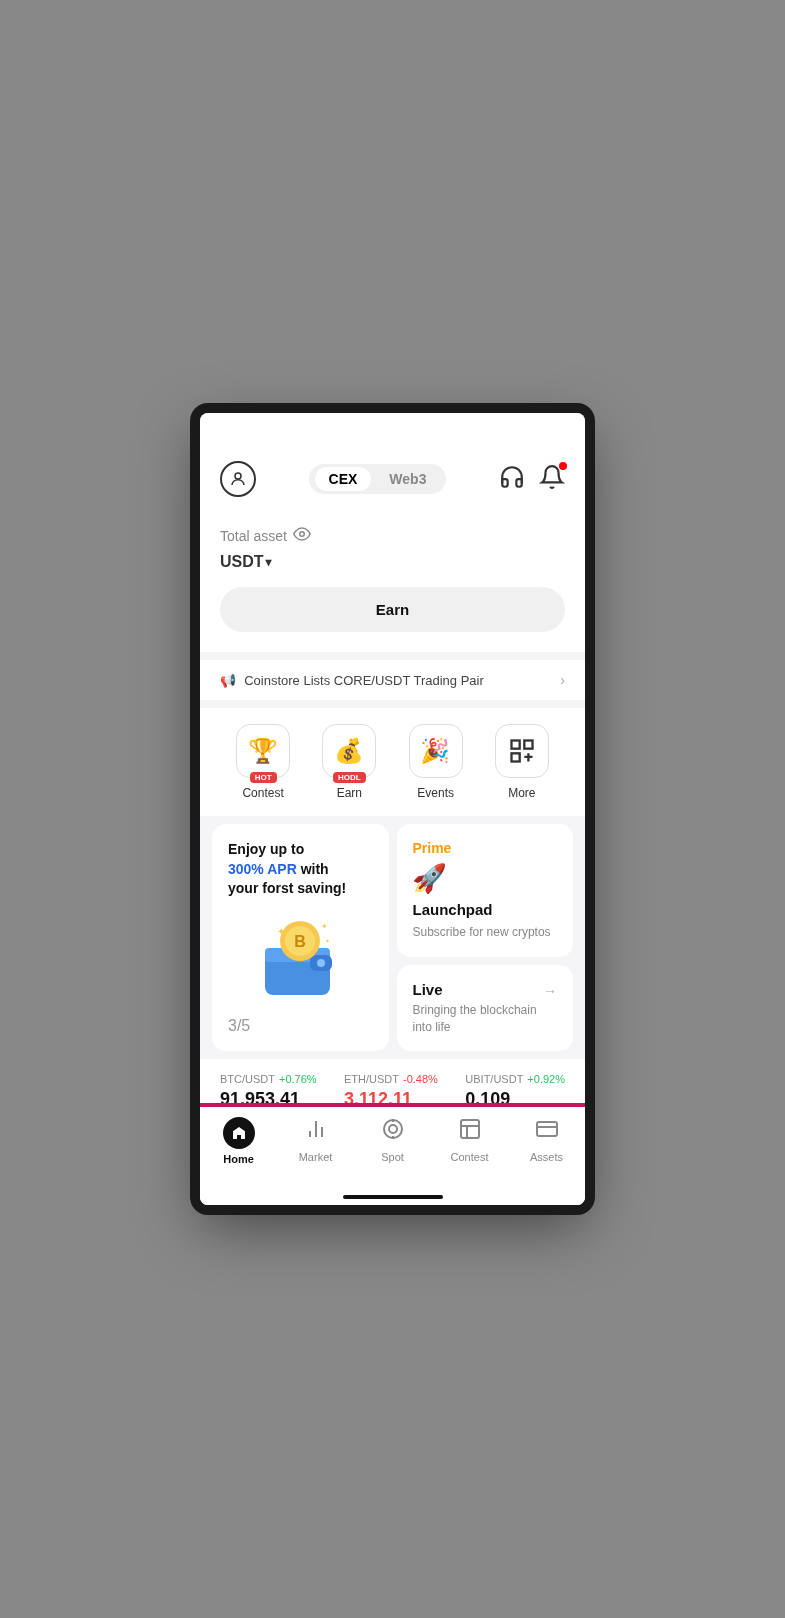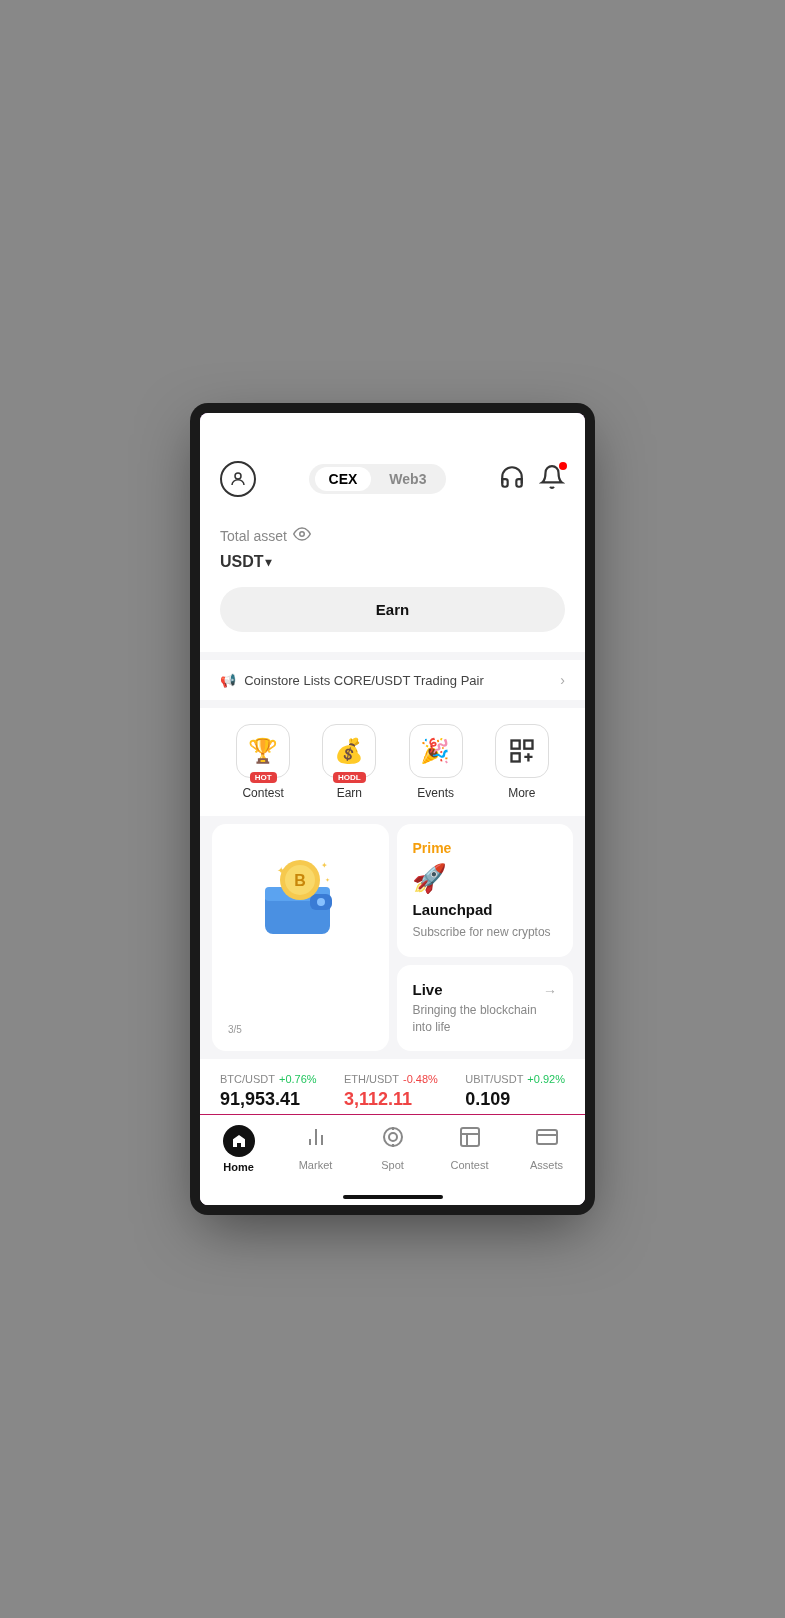--- a/index.html
+++ b/index.html
@@ -167,21 +167,21 @@
       display: flex; flex-direction: column; justify-content: space-between;
       min-height: 220px;
     }
     .card-earn-text {
       font-size: 14px; font-weight: 700; color: #111; line-height: 1.4;
     }
     .card-earn-text .highlight { color: #2563eb; }
     .card-bottom {
       display: flex; flex-direction: column; align-items: flex-start; gap: 4px;
     }
-    .card-page { font-size: 10px; color: #999; }
+    .card-page { font-size: 16px; color: #999; }
 
     .card-right-top { display: flex; flex-direction: column; gap: 6px; }
     .prime-label { color: #f59e0b; font-weight: 700; font-size: 14px; }
     .card-title { font-size: 15px; font-weight: 700; color: #111; }
     .card-subtitle { font-size: 12px; color: #888; line-height: 1.4; }
 
     .card-right-bottom {
       display: flex; flex-direction: column; gap: 4px;
     }
     .live-row {
@@ -208,22 +208,22 @@
     .ticker-pair-row { display: flex; align-items: center; gap: 4px; }
     .ticker-dots {
       display: flex; justify-content: center; gap: 4px; padding: 4px 0 0;
     }
     .dot { width: 6px; height: 6px; border-radius: 50%; background: #ddd; }
     .dot.active { background: #333; }
 
     
     .bottom-nav {
       background: #fff;
-      border-top: 1px solid #be185d;
-      padding: 10px 0 32px;
+      border-top: 4px solid #be185d;
+      padding: 10px 0 40px;
       display: flex; justify-content: space-around;
       position: sticky; bottom: 0; width: 100%;
       margin-top: auto;
     }
     .nav-item {
       display: flex; flex-direction: column; align-items: center; gap: 4px;
       cursor: pointer; flex: 1;
     }
     .nav-icon { font-size: 22px; }
     .nav-label { font-size: 11px; color: #888; font-weight: 500; }
@@ -337,20 +337,26 @@
             <path d="M14 17h7M17.5 14v7"></path>
           </svg>
         </div>
         <span class="quick-label">More</span>
       </div>
     </div>
 
     <div class="cards-section">
 
       <div class="card card-left">
+        <div class="card-earn-text">
+          <span>Enjoy up to</span><br>
+          <span class="highlight">300% APR</span>
+          <span>with</span><br>
+          <span>your forst saving!</span>
+        </div>
 
         <div style="display:flex;justify-content:center;margin:12px 0;">
           <svg width="90" height="90" viewBox="0 0 90 90">
 
             <rect x="10" y="40" width="65" height="42" rx="8" fill="#4a90e2"></rect>
             <rect x="10" y="35" width="65" height="14" rx="4" fill="#5ba3f0"></rect>
 
             <rect x="55" y="42" width="22" height="16" rx="6" fill="#3a7bd5"></rect>
             <circle cx="66" cy="50" r="4" fill="#87c0ff"></circle>
 

